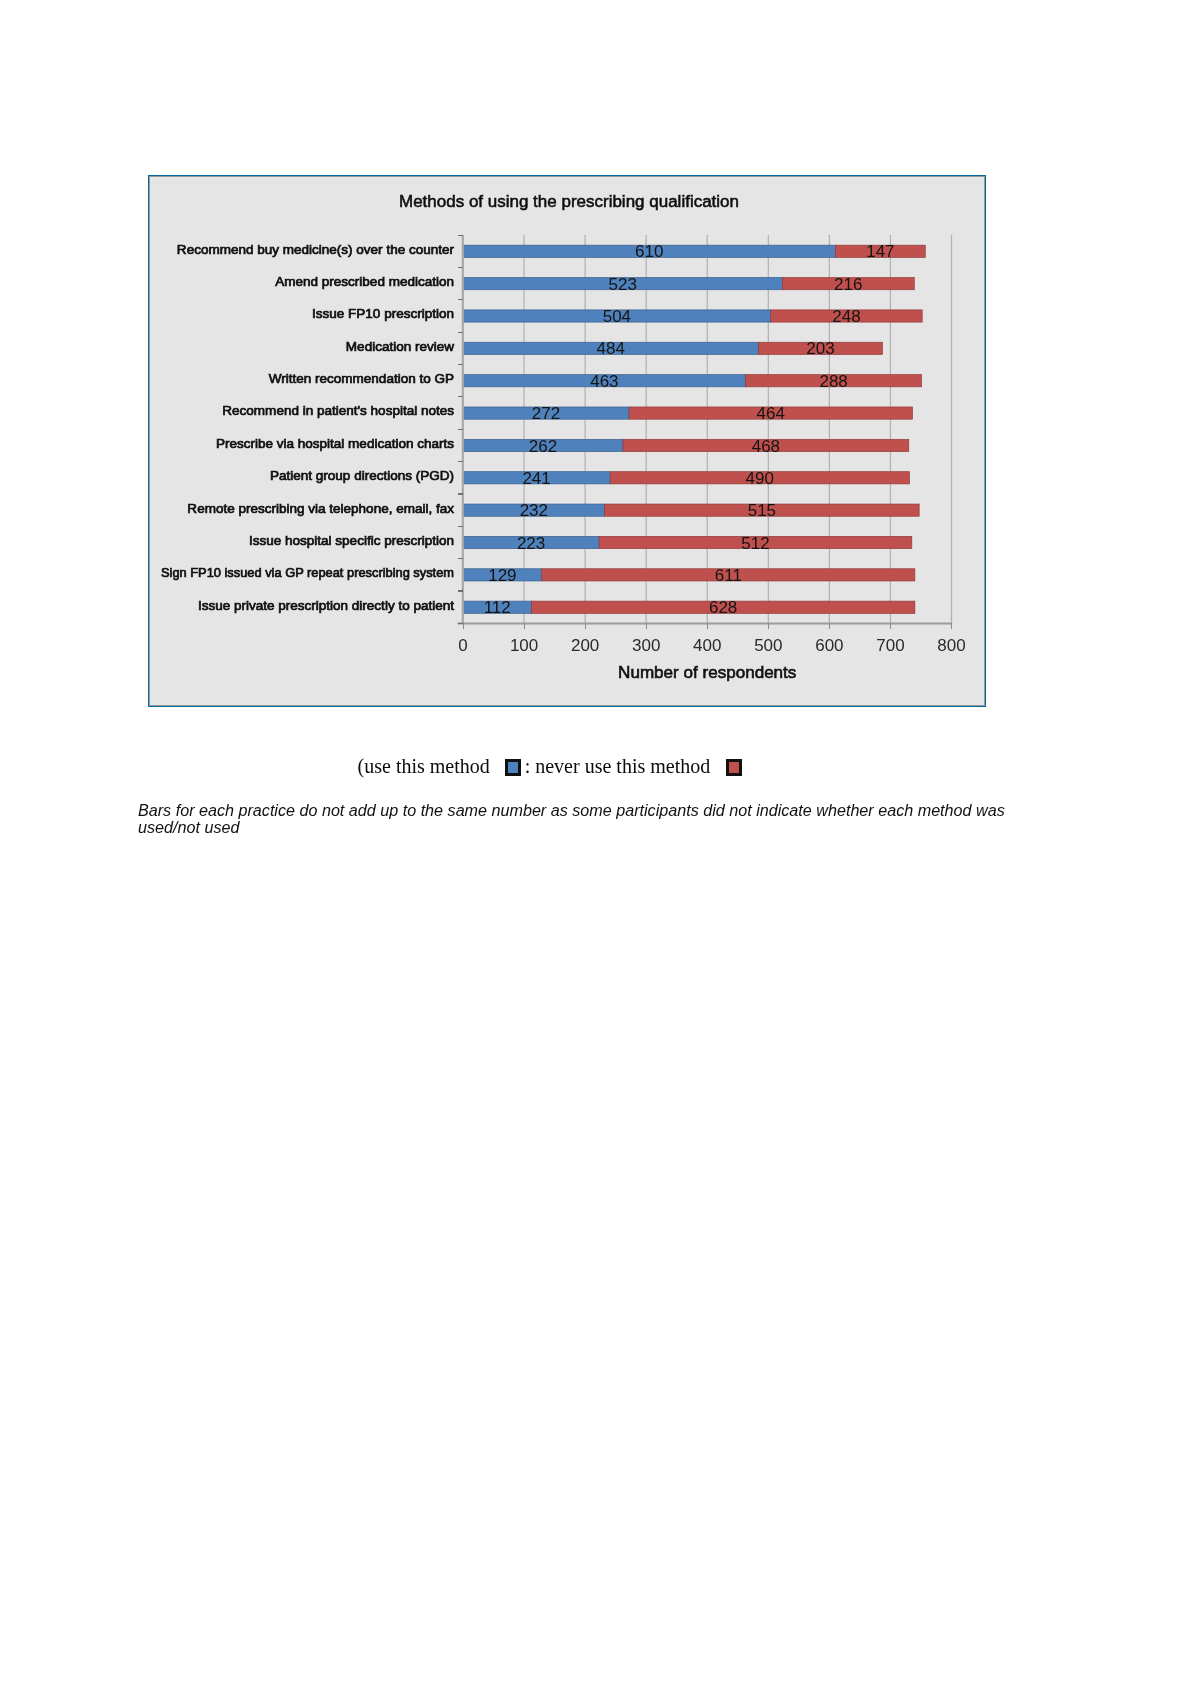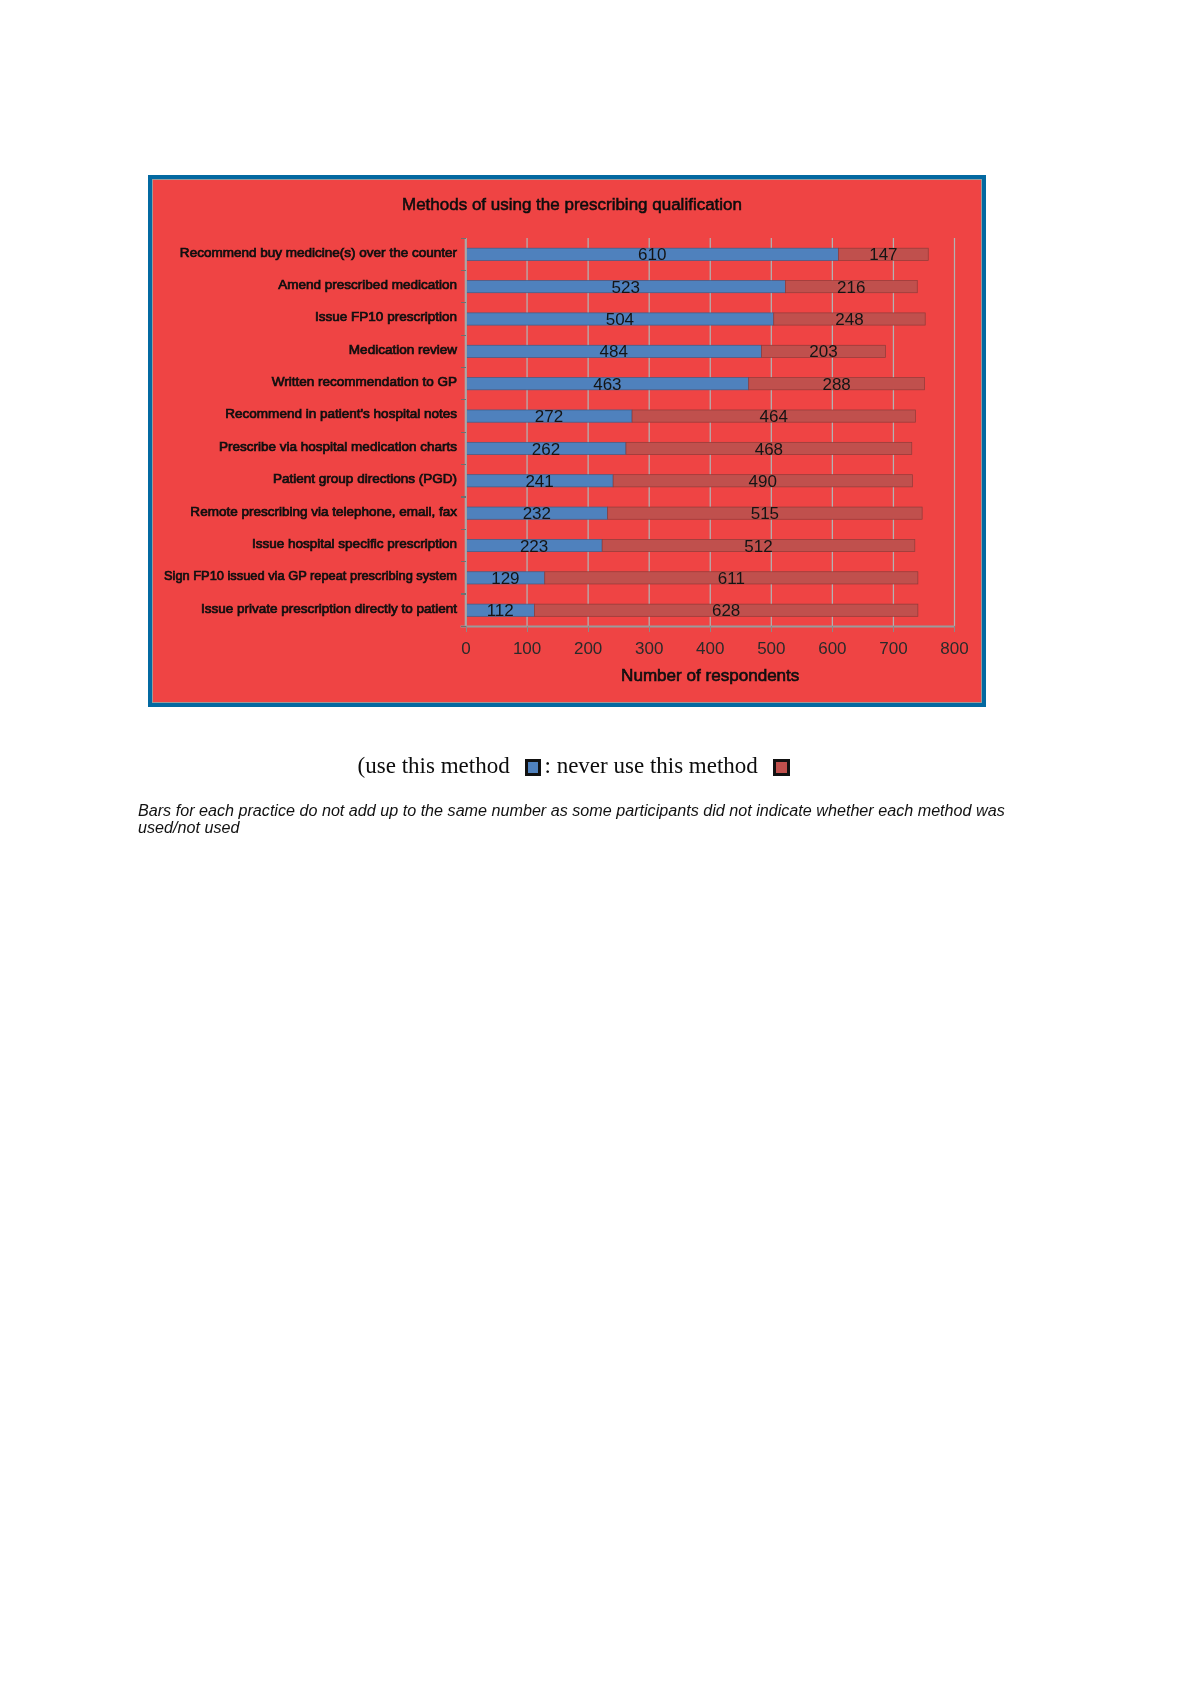--- a/index.html
+++ b/index.html
@@ -1,41 +1,41 @@
 <!DOCTYPE html>
 <html><head>
 <meta charset="utf-8">
 <style>
   html,body{margin:0;padding:0;}
   body{width:1200px;height:1698px;background:#ffffff;
        font-family:"Liberation Sans",sans-serif;-webkit-font-smoothing:antialiased;}
   #page{position:relative;width:1200px;height:1698px;overflow:hidden;background:#fff;transform:translateZ(0);}
 
   .chart-frame{position:absolute;left:148px;top:175px;width:838px;height:532px;
-               border:4px solid #0369a1;background:#ef4444;box-sizing:border-box;
+               border:1px solid #0369a1;background:#e5e5e5;box-sizing:border-box;
                box-shadow:inset 0 0 0 1px #9a9a9a;}
   .chart-svg{position:absolute;left:0;top:0;transform:translateZ(0);}
 
   .title-text{font-size:17.4px;font-weight:normal;fill:#0d0d0d;text-anchor:middle;
               stroke:#0d0d0d;stroke-width:0.55;paint-order:stroke fill;
               font-family:"Liberation Sans",sans-serif;}
 
   .cat-label{font-size:13.4px;font-weight:normal;fill:#0f0f0f;text-anchor:end;
              stroke:#0f0f0f;stroke-width:0.72;paint-order:stroke fill;
              font-family:"Liberation Sans",sans-serif;}
   .tick-label{font-size:17px;fill:#2a2a2a;text-anchor:middle;
               font-family:"Liberation Sans",sans-serif;}
   .axis-title{font-size:16.4px;font-weight:normal;fill:#0f0f0f;text-anchor:middle;
               stroke:#0f0f0f;stroke-width:0.6;paint-order:stroke fill;
               font-family:"Liberation Sans",sans-serif;}
   .bar-label{font-size:17px;fill:#141414;text-anchor:middle;
              font-family:"Liberation Sans",sans-serif;}
 
   .legend-row{position:absolute;left:357.6px;top:755.6px;width:420px;
-              font-family:"Liberation Serif",serif;font-size:23px;color:#0c0c0c;
+              font-family:"Liberation Serif",serif;font-size:20px;color:#0c0c0c;
               white-space:nowrap;line-height:20px;transform:translateZ(0);}
   .legend-row span{vertical-align:baseline;}
   .swatch{display:inline-block;width:16.2px;height:17px;box-sizing:border-box;
           border:3.6px solid #111;vertical-align:baseline;position:relative;top:3.5px;}
   #sw-blue{margin:0 3.4px 0 15.3px;}
   #sw-red{margin:0 0 0 15.5px;}
 
   .footnote{position:absolute;left:138px;top:801.8px;width:890px;
             font-family:"Liberation Sans",sans-serif;font-style:italic;
             font-size:16.15px;line-height:17.2px;color:#111;transform:translateZ(0);}

